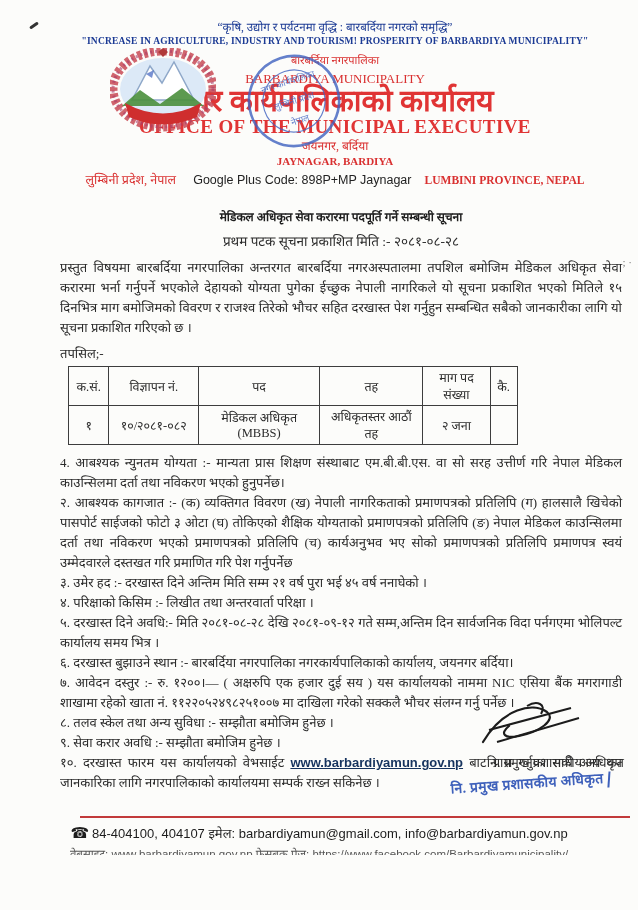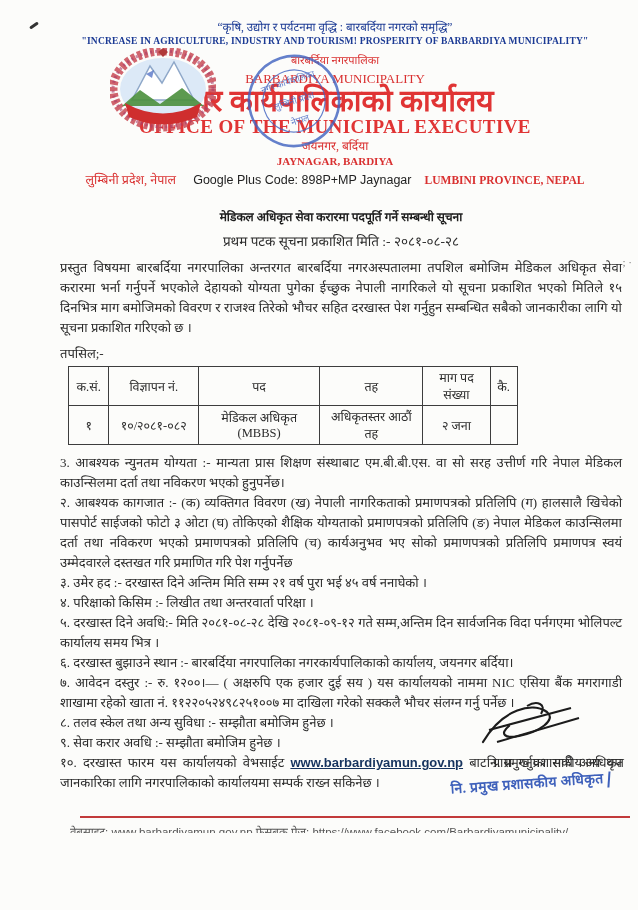--- a/index.html
+++ b/index.html
@@ -139,21 +139,21 @@
         <td>१०/२०८१-०८२</td>
         <td>मेडिकल अधिकृत (MBBS)</td>
         <td>अधिकृतस्तर आठौं तह</td>
         <td>२ जना</td>
         <td></td>
       </tr>
     </tbody>
       </table>
 
     <div class="items">
-      <p class="item">3. आबश्यक न्युनतम योग्यता :-  मान्यता प्रास शिक्षण संस्थाबाट एम.बी.बी.एस. वा सो सरह उत्तीर्ण गरि नेपाल मेडिकल काउन्सिलमा दर्ता तथा नविकरण भएको हुनुपर्नेछ।</p>
+      <p class="item">4. आबश्यक न्युनतम योग्यता :-  मान्यता प्रास शिक्षण संस्थाबाट एम.बी.बी.एस. वा सो सरह उत्तीर्ण गरि नेपाल मेडिकल काउन्सिलमा दर्ता तथा नविकरण भएको हुनुपर्नेछ।</p>
       <p class="item">२. आबश्यक कागजात :- (क) व्यक्तिगत विवरण (ख) नेपाली नागरिकताको प्रमाणपत्रको प्रतिलिपि (ग)  हालसालै खिचेको पासपोर्ट साईजको फोटो ३ ओटा (घ)  तोकिएको शैक्षिक योग्यताको प्रमाणपत्रको प्रतिलिपि (ङ) नेपाल मेडिकल काउन्सिलमा दर्ता तथा नविकरण भएको प्रमाणपत्रको प्रतिलिपि (च) कार्यअनुभव भए सोको प्रमाणपत्रको प्रतिलिपि प्रमाणपत्र स्वयं उम्मेदवारले दस्तखत गरि प्रमाणित गरि पेश गर्नुपर्नेछ</p>
       <p class="item">३. उमेर हद :- दरखास्त दिने अन्तिम मिति सम्म २१ वर्ष पुरा भई ४५ वर्ष ननाघेको ।</p>
       <p class="item">४. परिक्षाको किसिम :- लिखीत तथा अन्तरवार्ता परिक्षा ।</p>
       <p class="item">५. दरखास्त दिने अवधि:- मिति २०८१-०८-२८ देखि २०८१-०९-१२ गते सम्म,अन्तिम दिन सार्वजनिक विदा पर्नगएमा  भोलिपल्ट कार्यालय समय भित्र ।</p>
       <p class="item">६. दरखास्त बुझाउने स्थान :- बारबर्दिया नगरपालिका नगरकार्यपालिकाको कार्यालय, जयनगर बर्दिया।</p>
       <p class="item">७. आवेदन दस्तुर :- रु. १२००।— ( अक्षरुपि एक हजार दुई सय ) यस कार्यालयको नाममा NIC एसिया बैंक मगरागाडी शाखामा रहेको खाता नं. ११२२०५२४९८२५१००७ मा दाखिला गरेको सक्कलै भौचर संलग्न गर्नु पर्नेछ  ।</p>
       <p class="item">८. तलव स्केल तथा अन्य सुविधा :- सम्झौता बमोजिम हुनेछ ।</p>
       <p class="item">९. सेवा करार अवधि :-  सम्झौता बमोजिम हुनेछ ।</p>
       <p class="item"><span>१०. दरखास्त फारम यस कार्यालयको वेभसाईट </span><span class="weblink sans">www.barbardiyamun.gov.np</span><span> बाट प्रास गर्नुका साथै अन्य थप जानकारिका लागि नगरपालिकाको कार्यालयमा सम्पर्क राख्न सकिनेछ ।</span></p>
     </div>
@@ -165,18 +165,23 @@
       <path d="M14 34 L96 12" fill="none" stroke="#1c1c1c" stroke-width="2"></path>
       <path d="M22 46 L104 22" fill="none" stroke="#1c1c1c" stroke-width="2"></path>
       <path d="M52 10 C62 4, 72 8, 66 18" fill="none" stroke="#1c1c1c" stroke-width="2"></path>
     </svg>
     <div class="sig-designation">नि. प्रमुख प्रशासकीय अधिकृत</div>
     <div class="sig-stamp"><span>नि. प्रमुख प्रशासकीय अधिकृत</span><span class="stamp-tick"></span></div>
   </div>
 
   <div class="footer">
     <div class="footer-rule"></div>
+    <div class="footer-line1">
+      <span class="phone-icon">☎</span><span>84-404100, 404107</span>
+      <span>इमेल:</span>
+      <span>barbardiyamun@gmail.com, info@barbardiyamun.gov.np</span>
+    </div>
     <div class="footer-line2-clip">
       <div class="footer-line2">वेबसाइट: www.barbardiyamun.gov.np  फेसबुक पेज: https://www.facebook.com/Barbardiyamunicipality/</div>
     </div>
   </div>
 
 </div>
 
 </body></html>

